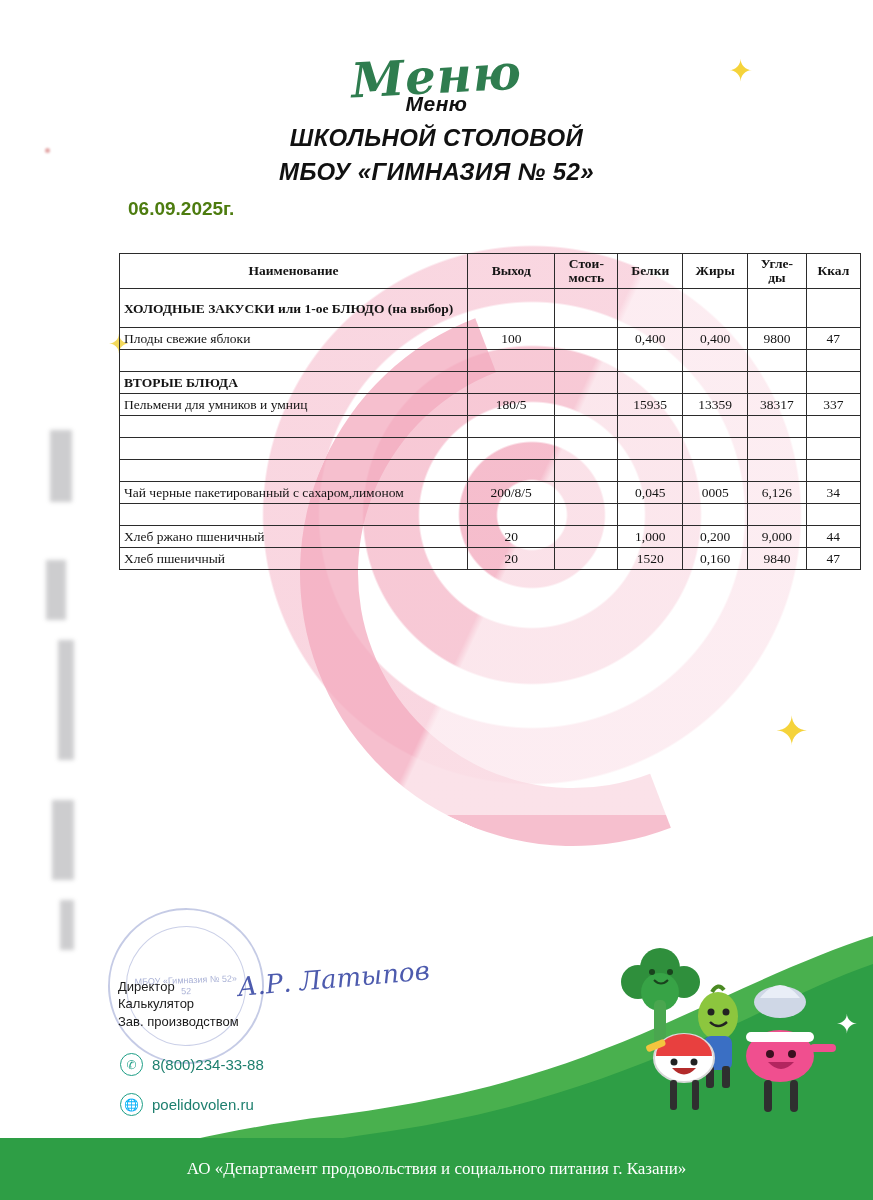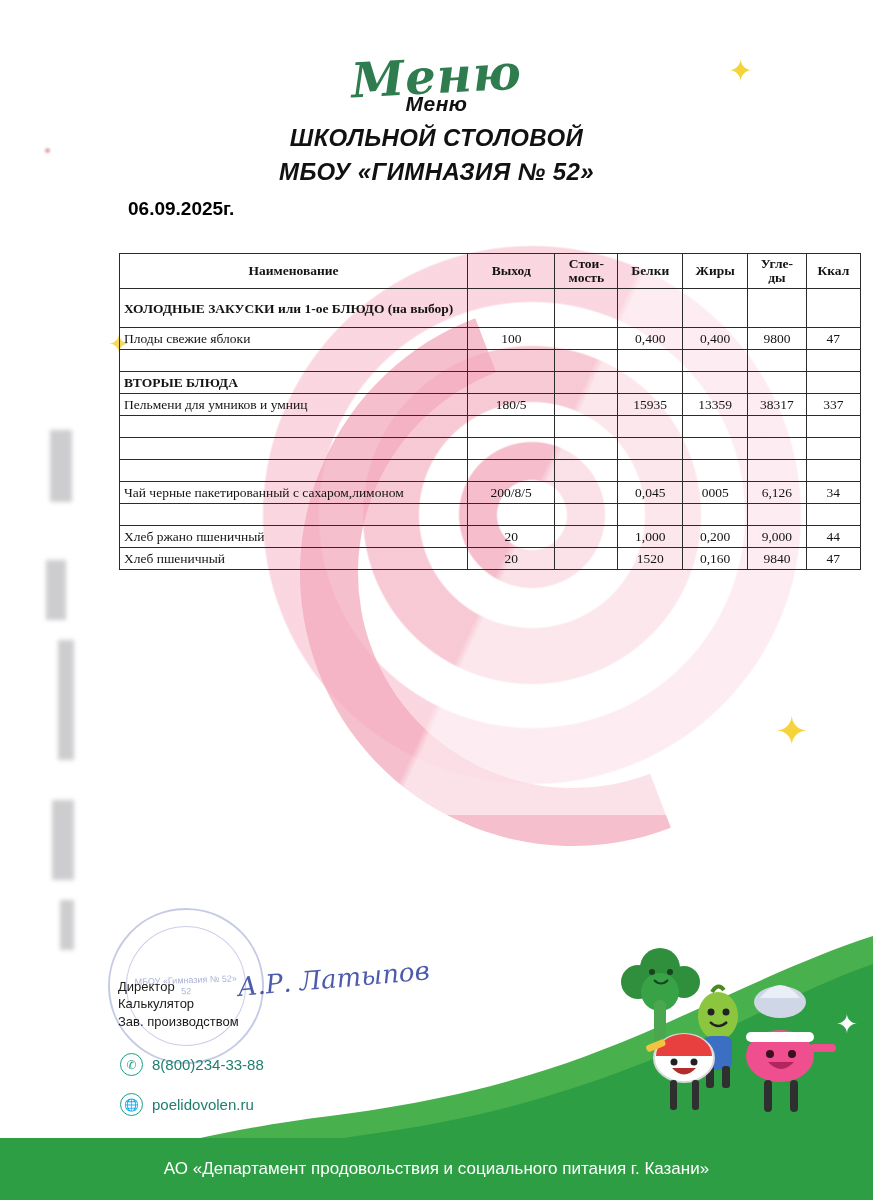--- a/index.html
+++ b/index.html
@@ -132,21 +132,21 @@
   .title-line.l1 { margin-top: 24px; }
   .title-line.l2 { margin-top: 6px; }
 
   .doc-date {
     position: absolute;
     left: 128px;
     top: 198px;
     font-family: "Liberation Sans", sans-serif;
     font-weight: bold;
     font-size: 19px;
-    color: #000000;
+    color: #4d7c0f;
   }
 
   
   .table-wrap {
     position: absolute;
     left: 119px;
     top: 253px;
     width: 742px;
     border-radius: 6px;
   }
@@ -297,21 +297,21 @@
     left: 0;
     bottom: 0;
     width: 873px;
     height: 62px;
     background: #2e9e45;
     display: flex;
     align-items: center;
     justify-content: center;
   }
   .footer-bar span {
-    font-family: Liberation Sans, sans-serif;
+    font-family: Liberation Serif, serif;
     font-size: 17px;
     color: #ffffff;
     font-weight: normal;
   }
   .mascots {
     position: absolute;
     left: 600px;
     bottom: 62px;
     width: 270px;
     height: 200px;

